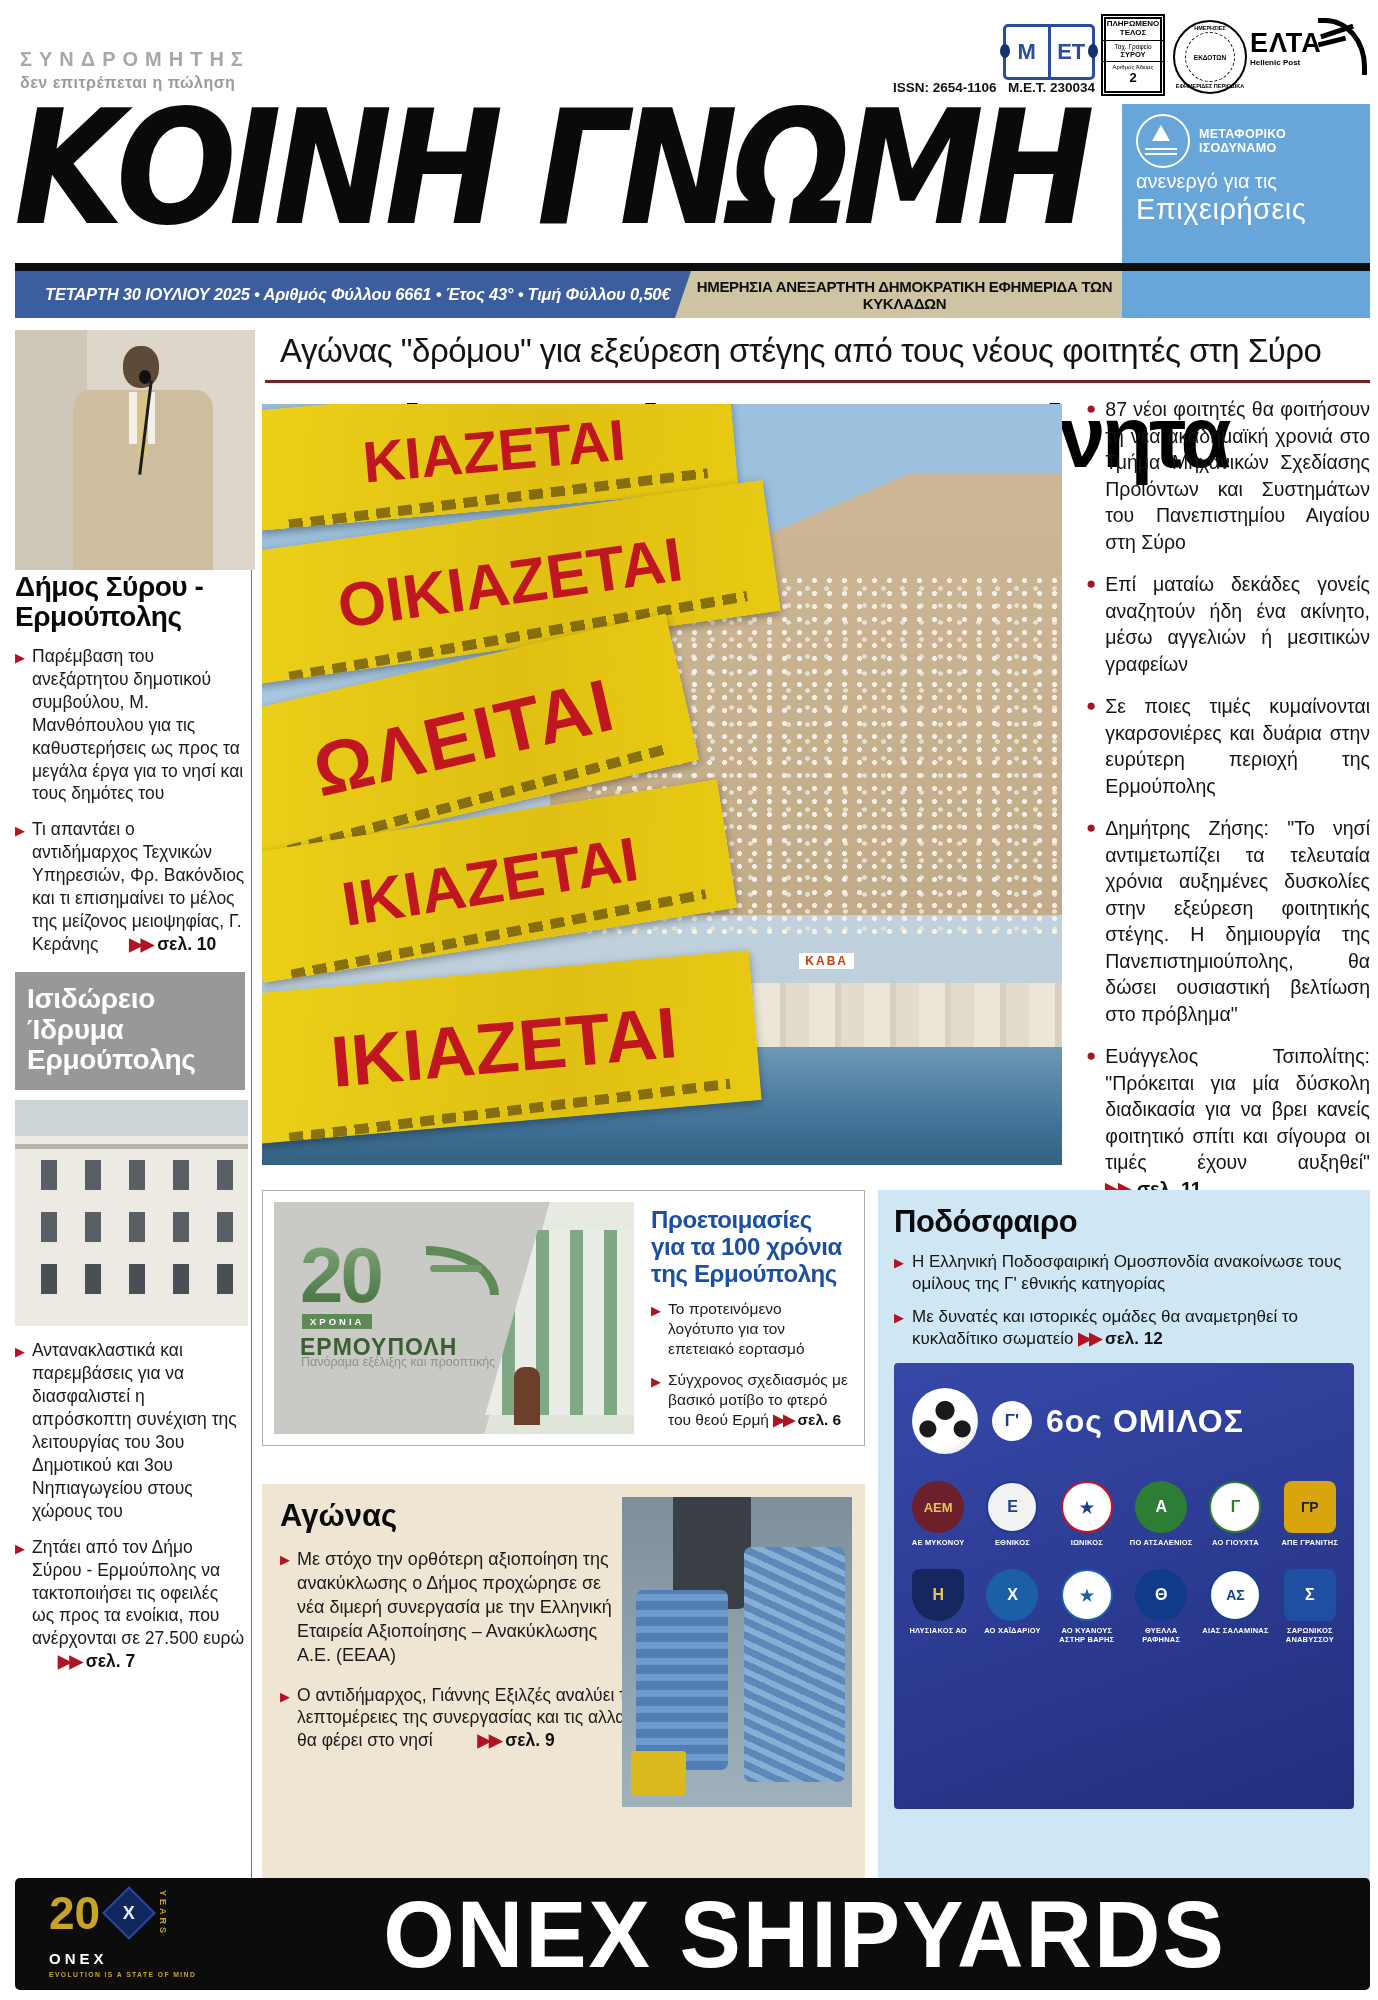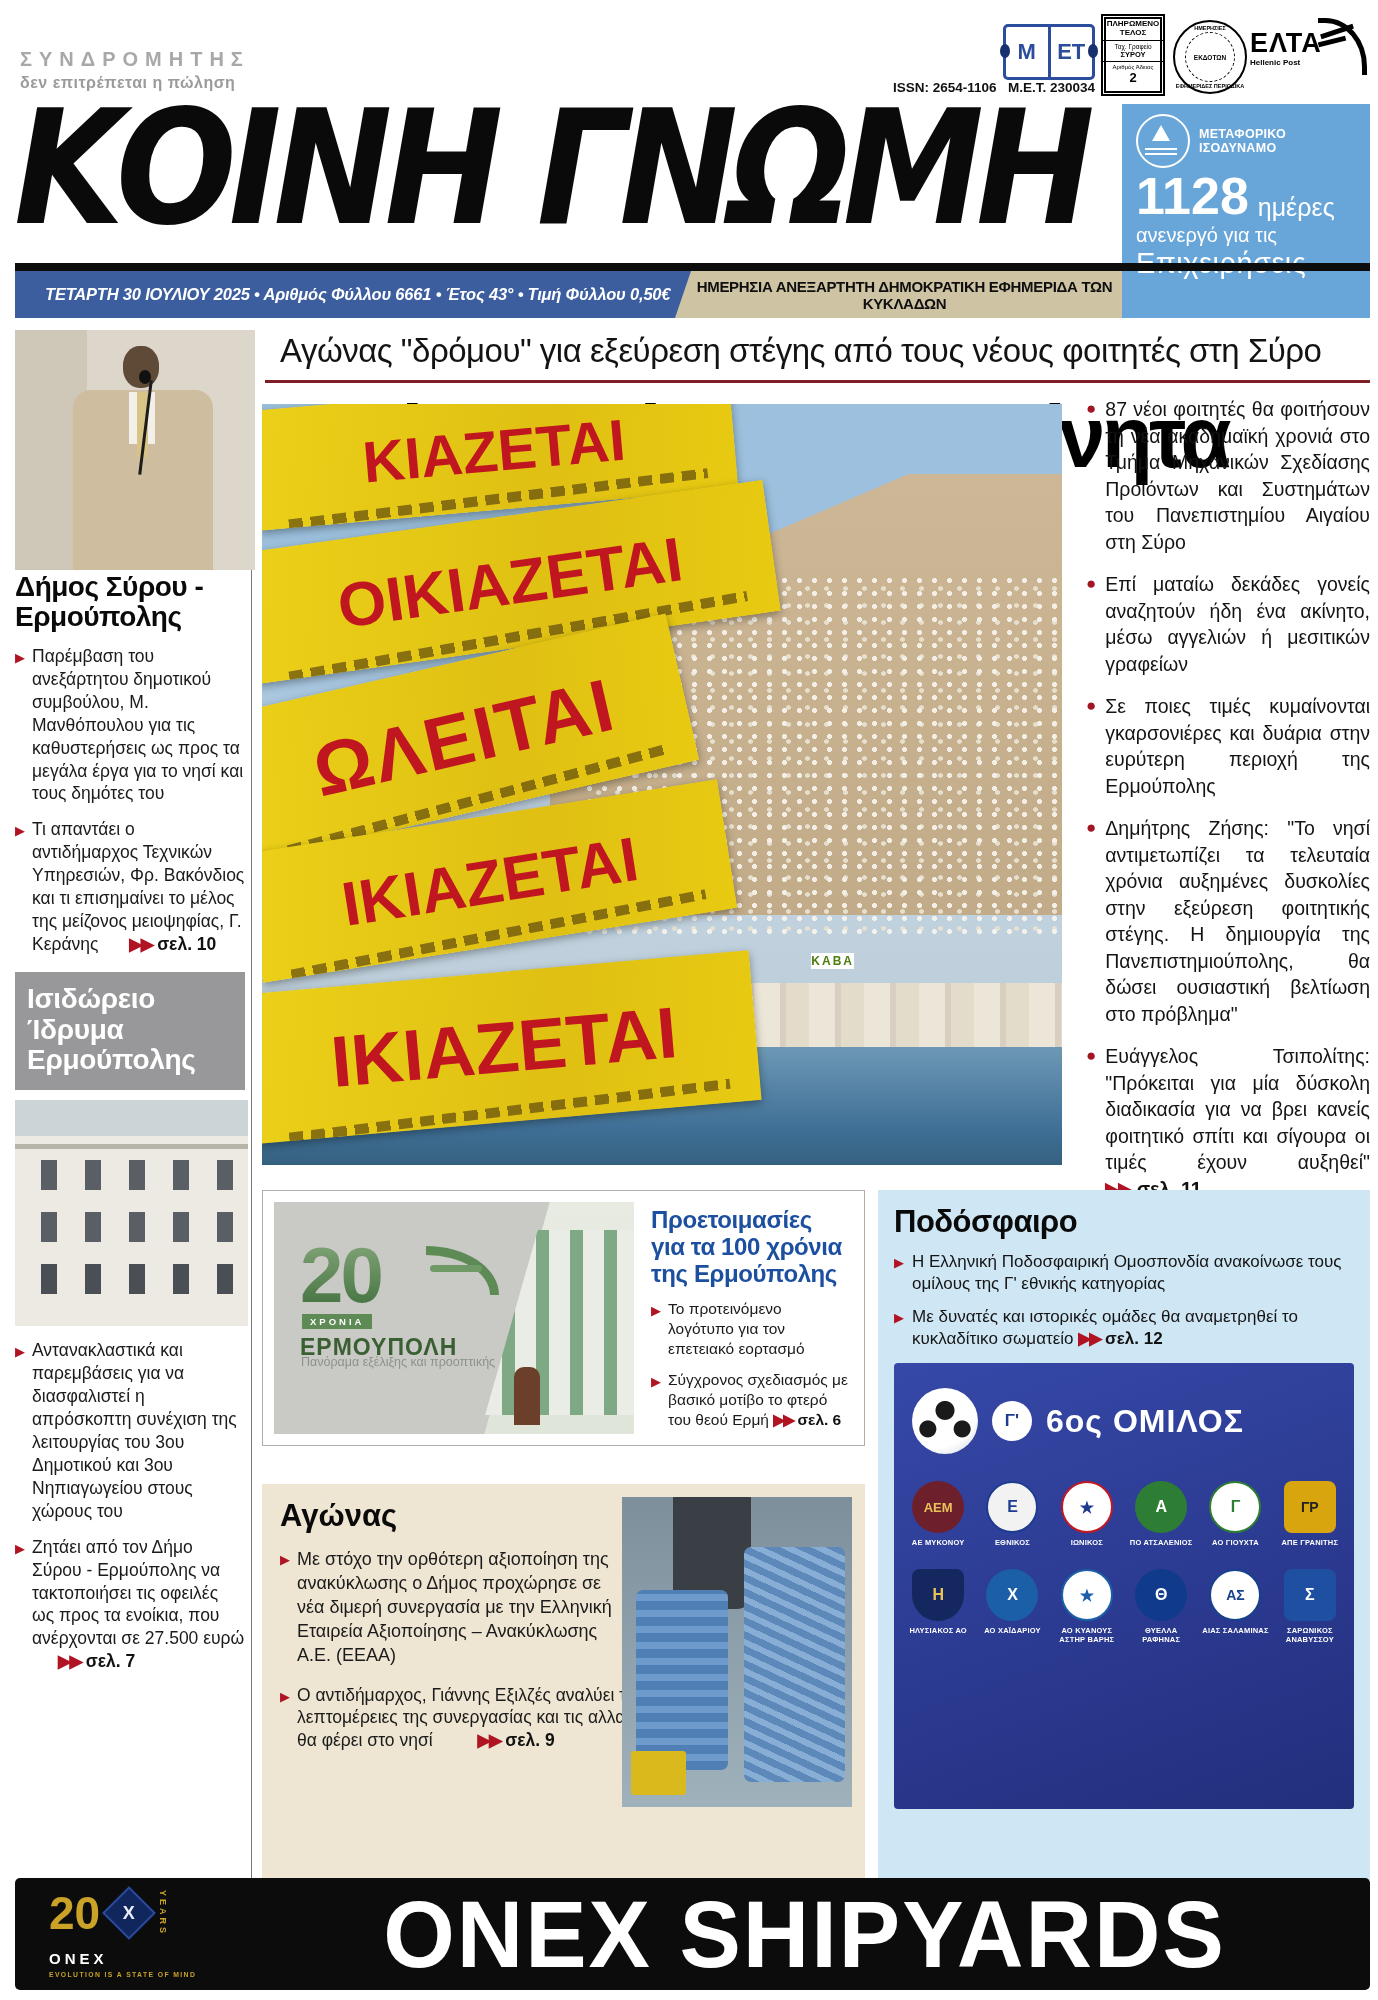--- a/index.html
+++ b/index.html
@@ -85,21 +85,21 @@
   .photo2{margin-top:10px;width:233px;height:226px;background:linear-gradient(#cdd4d8 0 16%,#eceae3 16%);position:relative;overflow:hidden;}
   .p2-win{position:absolute;left:26px;top:60px;width:16px;height:30px;background:#5a5f66;box-shadow:44px 0 #5a5f66,88px 0 #5a5f66,132px 0 #5a5f66,176px 0 #5a5f66,0 52px #5a5f66,44px 52px #5a5f66,88px 52px #5a5f66,132px 52px #5a5f66,176px 52px #5a5f66,0 104px #4a4f55,44px 104px #4a4f55,88px 104px #4a4f55,132px 104px #4a4f55,176px 104px #4a4f55;}
   .p2-cornice{position:absolute;left:0;top:44px;width:100%;height:5px;background:#b9b4a8;}
 
   
   .main-photo{left:262px;top:404px;width:800px;height:761px;overflow:hidden;background:linear-gradient(#9cc0dd 0 30%,#c4d5e2 55%,#b7c9d3);}
   .mp-hill{position:absolute;right:0;top:70px;width:64%;height:58%;background:linear-gradient(#cdb796,#c2ab88);clip-path:polygon(0 55%,30% 20%,70% 0,100% 0,100% 100%,0 100%);}
   .mp-houses{position:absolute;right:0;top:170px;width:60%;height:48%;background-image:radial-gradient(#f6f3ec 2.6px,transparent 3px),radial-gradient(#e8e2d2 2.2px,transparent 2.8px);background-size:15px 13px,19px 17px;background-position:0 0,7px 6px;opacity:.95;}
   .mp-waterfront{position:absolute;right:0;bottom:118px;width:66%;height:64px;background:repeating-linear-gradient(90deg,#ece6d8 0 26px,#d9cfc0 26px 32px,#e4dccb 32px 55px);}
   .mp-sea{position:absolute;left:0;bottom:0;width:100%;height:118px;background:linear-gradient(#6d98b5,#3f6f96 70%,#35617f);}
-  .mp-kava{position:absolute;right:26%;bottom:196px;background:#fff;color:#4d7c0f;font-size:12px;font-weight:800;padding:1px 0;letter-spacing:2px;}
+  .mp-kava{position:absolute;right:26%;bottom:196px;background:#fff;color:#c2410c;font-size:12px;font-weight:800;padding:1px 6px;letter-spacing:2px;}
   .banner{position:absolute;background:linear-gradient(100deg,#ecd018,#dfc013 60%,#e8ca12);color:#c0161f;font-weight:800;display:flex;align-items:center;justify-content:center;white-space:nowrap;box-shadow:0 3px 8px rgba(0,0,0,.35);overflow:hidden;}
   .banner .scr{position:absolute;left:6%;bottom:6px;width:88%;height:10px;background:repeating-linear-gradient(90deg,rgba(60,40,10,.55) 0 14px,transparent 14px 22px);transform:rotate(-2deg);}
   .bn0{left:-8px;top:-14px;width:60%;height:120px;transform:rotate(-5deg);font-size:58px;}
   .bn1{left:-16px;top:112px;width:66%;height:132px;transform:rotate(-8deg);font-size:62px;}
   .bn2{left:-22px;top:258px;width:56%;height:150px;transform:rotate(-13deg);font-size:74px;letter-spacing:2px;}
   .bn3{left:-12px;top:412px;width:60%;height:130px;transform:rotate(-9deg);font-size:62px;}
   .bn4{left:-10px;top:568px;width:63%;height:150px;transform:rotate(-5deg);font-size:72px;}
 
   
   .right-col{left:1086px;top:396px;width:284px;display:flex;flex-direction:column;gap:16px;}
@@ -194,24 +194,20 @@
   </div>
   <div class="abs elta-wing"></div>
 
   <div class="abs masthead">ΚΟΙΝΗ ΓΝΩΜΗ</div>
 
   <div class="abs equiv-box">
     <div class="eq-head">
       <div class="eq-ship"></div>
       <div class="eq-label">ΜΕΤΑΦΟΡΙΚΟ ΙΣΟΔΥΝΑΜΟ</div>
     </div>
-    <div class="eq-num-row">
-      <span class="eq-number">1128</span>
-      <span class="eq-unit">ημέρες</span>
-    </div>
     <div class="eq-l2">ανενεργό για τις</div>
     <div class="eq-l3">Επιχειρήσεις</div>
   </div>
 
   <div class="abs black-rule"></div>
   <div class="abs dateline">
     <div class="dl-blue">
       <span class="dl-left">ΤΕΤΑΡΤΗ 30 ΙΟΥΛΙΟΥ 2025 • Αριθμός Φύλλου 6661 • Έτος 43° • Τιμή Φύλλου 0,50€</span>
     </div>
     <div class="dl-right">ΗΜΕΡΗΣΙΑ ΑΝΕΞΑΡΤΗΤΗ ΔΗΜΟΚΡΑΤΙΚΗ ΕΦΗΜΕΡΙΔΑ ΤΩΝ ΚΥΚΛΑΔΩΝ</div>

